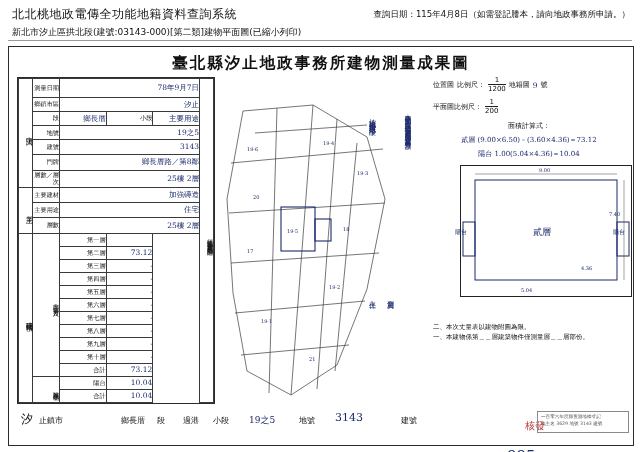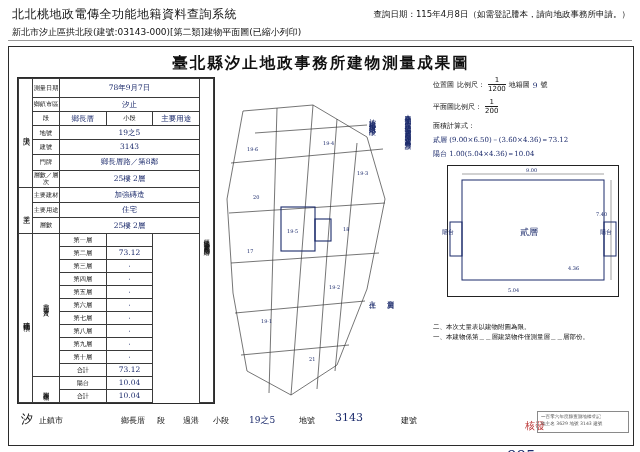--- a/index.html
+++ b/index.html
@@ -26,43 +26,43 @@
   }
   .doc-title{
     position:absolute;left:0;top:6px;width:100%;
     text-align:center;font-size:15.5px;font-weight:bold;letter-spacing:2px;
     font-family:"DejaVu Serif","Liberation Serif",serif;
   }
 
   
   .formwrap{position:absolute;left:8px;top:30px;width:196px;height:325px;border:1px solid #2b2b2b;}
   table.frm{border-collapse:collapse;width:100%;height:100%;font-size:6.5px;table-layout:fixed;}
-  table.frm td{border:0.6px solid #3a3a3a;padding:0;text-align:center;vertical-align:middle;line-height:1.05;}
+  table.frm td{border:0.6px solid #3a3a3a;padding:0;text-align:right;vertical-align:middle;line-height:1.05;}
   .vcol{writing-mode:vertical-rl;text-orientation:upright;letter-spacing:1px;font-size:7px;white-space:nowrap;}
   .hand{font-family:"DejaVu Serif","Liberation Serif",serif;font-size:7.5px;color:#1b2a6b;}
   .lbl{font-size:6.2px;}
   .num{font-size:7px;}
 
   
   .draw{position:absolute;left:208px;top:56px;width:212px;height:300px;}
   .draw svg{position:absolute;left:0;top:0;}
   .vert-note{
     position:absolute;writing-mode:vertical-rl;text-orientation:upright;
     font-size:7px;color:#1b2a6b;letter-spacing:1px;
     font-family:"DejaVu Serif","Liberation Serif",serif;
   }
 
   
   .rightpanel{position:absolute;left:424px;top:30px;width:192px;height:325px;}
-  .scale-box{position:absolute;left:0;top:0;width:192px;font-size:7px;}
+  .scale-box{position:absolute;left:0;top:0;width:192px;font-size:7px;text-align:center;}
   .scale-row{display:flex;align-items:center;gap:3px;margin-bottom:2px;}
   .frac{display:inline-flex;flex-direction:column;align-items:center;line-height:1;}
   .frac .den{border-top:1px solid #222;padding-top:1px;}
   .calc{font-family:"DejaVu Serif","Liberation Serif",serif;font-size:7px;color:#1b2a6b;margin-top:4px;}
-  .plan{position:absolute;left:14px;top:88px;width:170px;height:130px;border:1.2px solid #222;}
+  .plan{position:absolute;left:27px;top:88px;width:170px;height:130px;border:1.2px solid #222;}
   .plan-label{position:absolute;font-size:9px;font-family:"DejaVu Serif","Liberation Serif",serif;color:#1b2a6b;}
   .notes{position:absolute;left:0;top:245px;width:192px;font-size:6.5px;line-height:1.6;}
 
   
   .bottom{position:absolute;left:8px;top:358px;width:606px;height:34px;font-size:8px;}
   .bottom .cell{position:absolute;white-space:nowrap;}
   .stamp{
     position:absolute;right:4px;top:364px;width:92px;height:22px;
     border:0.8px solid #8a8a8a;font-size:4.6px;color:#555;line-height:1.5;padding:2px 3px;
     box-sizing:border-box;

